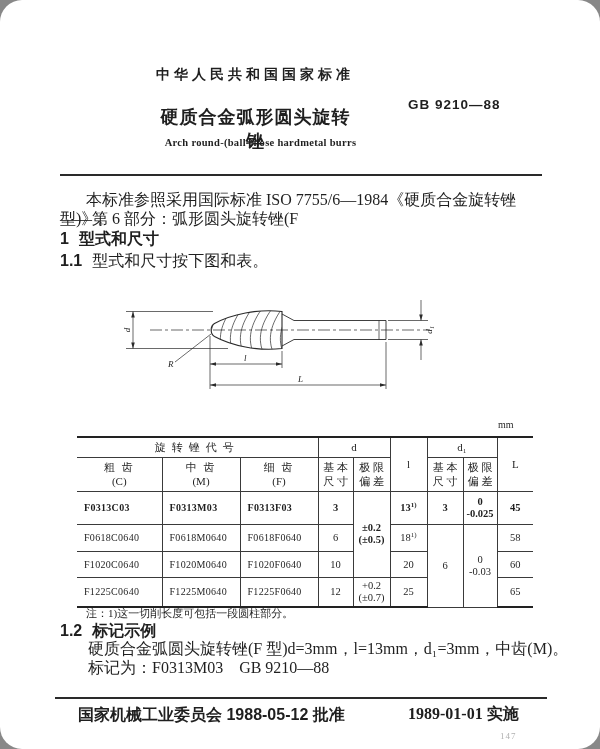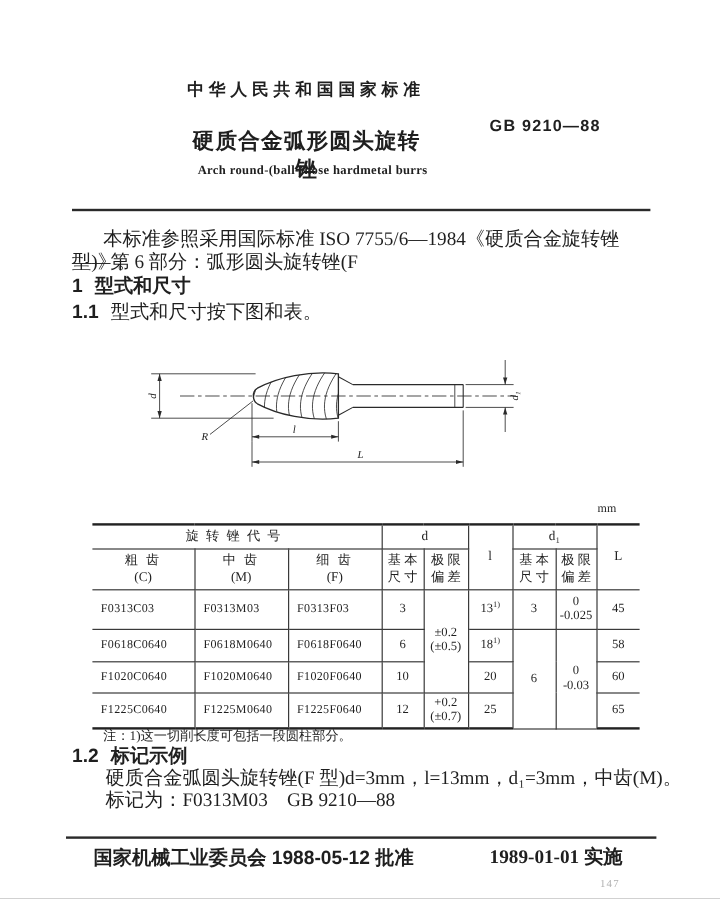--- a/index.html
+++ b/index.html
@@ -1,17 +1,17 @@
 <!DOCTYPE html>
 <html><head>
 <meta charset="utf-8">
 <style>
   html,body{margin:0;padding:0;background:#888;}
   #page{position:relative;width:600px;height:749px;background:#ffffff;overflow:hidden;
-        font-family:"Liberation Serif",serif;color:#1f1f1f;}
+        font-family:"Liberation Serif",serif;color:#1f1f1f;border-radius:22px;}
   .abs{position:absolute;}
   .hei{font-family:"Liberation Sans",sans-serif;}
   .b{font-weight:bold;}
   .ctr{text-align:center;}
   .rule{background:#2a2a2a;}
   
   .natl{font-size:14px;letter-spacing:4px;}
   .title-zh{font-size:18px;letter-spacing:1px;}
   .gb{font-size:13.5px;letter-spacing:1px;}
   .title-en{font-size:10.5px;letter-spacing:.3px;}
@@ -183,21 +183,21 @@
         <td class="hcell">
           <div>基 本</div>
           <div>尺 寸</div>
         </td>
         <td class="hcell">
           <div>极 限</div>
           <div>偏 差</div>
         </td>
       </tr>
 
-      <tr style="height:33px;">
+      <tr style="height:33px;font-weight:bold;">
         <td class="code">F0313C03</td>
         <td class="code">F0313M03</td>
         <td class="code">F0313F03</td>
         <td>3</td>
         <td rowspan="3" class="tol">
           <div>±0.2</div>
           <div>(±0.5)</div>
         </td>
         <td><span>13</span><sup>1)</sup></td>
         <td>3</td>

